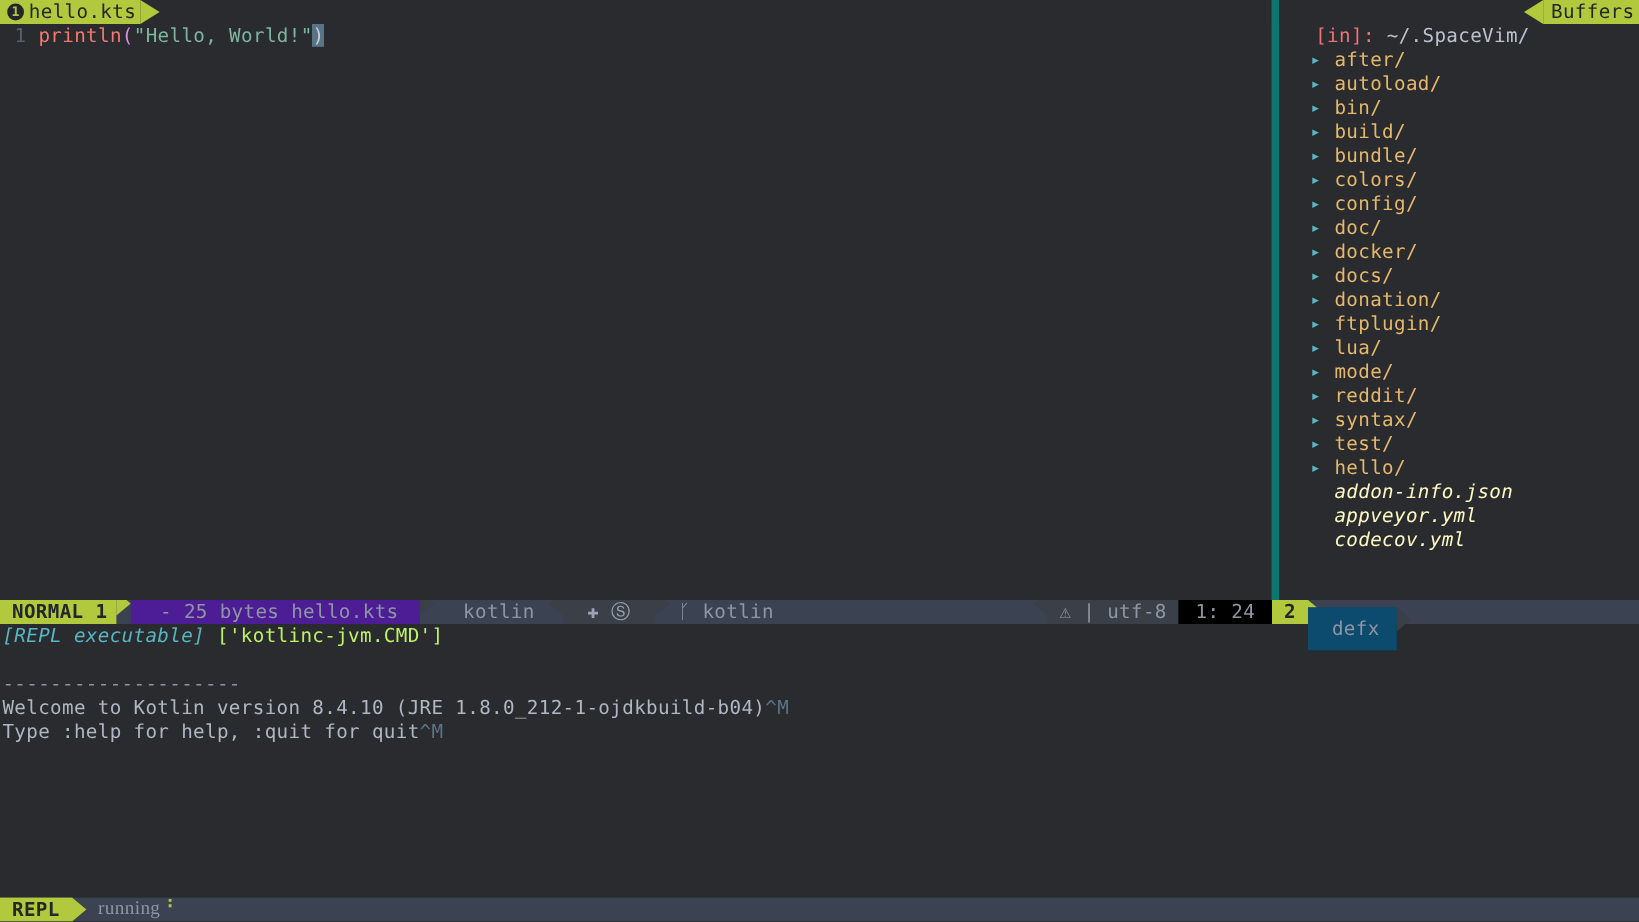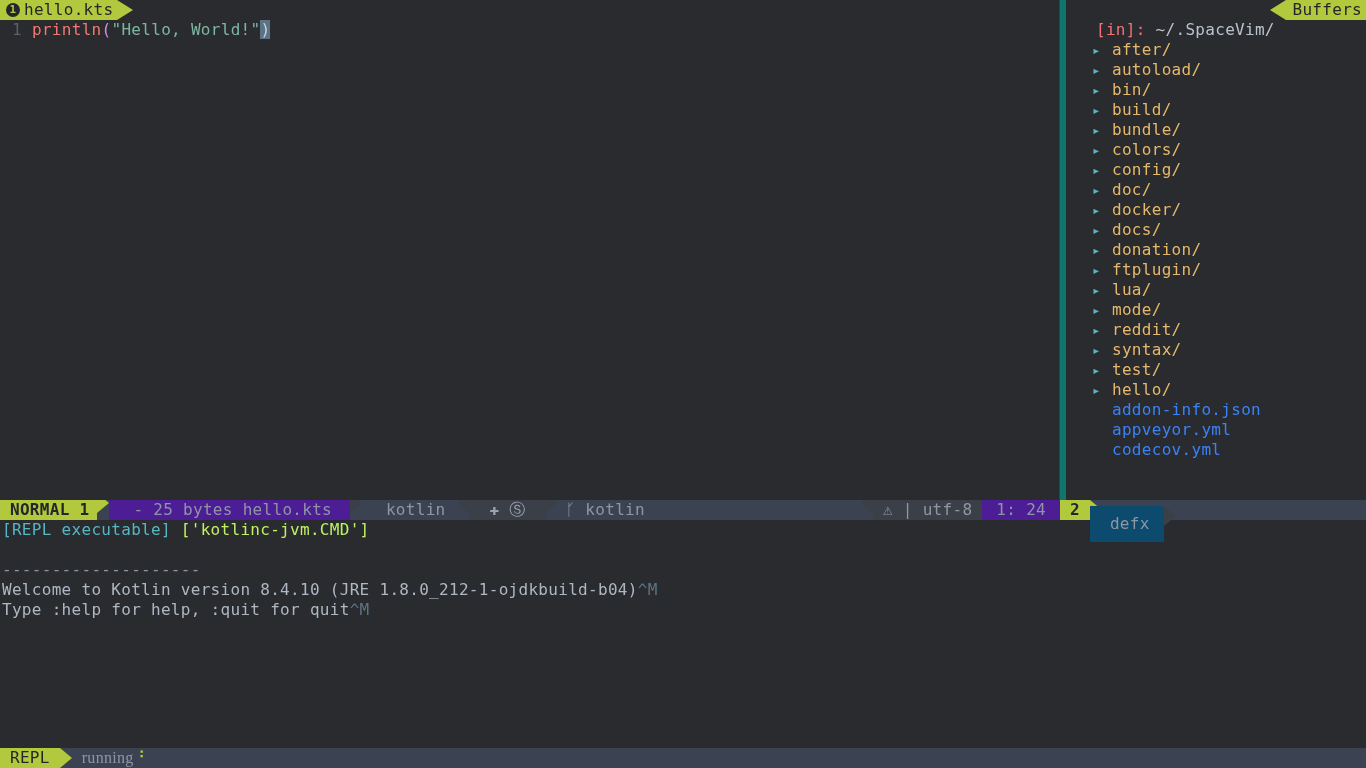--- a/index.html
+++ b/index.html
@@ -99,21 +99,21 @@
   }
   .tree-in .path { color:#bbc2cf; }
   .tree-item {
     display:flex; align-items:center; gap:8px;
     padding-left:6px;
     cursor:default;
   }
   .tri { color:#56b6c2; font-size:14px; width:12px; display:inline-block; }
   .tri.none { visibility:hidden; }
   .dirname { color:#e6b86b; }
-  .fname { color:#3b82f6; }
+  .fname { color:#fef9c3;font-style:italic; }
 
   
   .status-main {
     grid-column:1; grid-row:2;
     height:20px; background:#3b4252;
     display:flex; align-items:center;
     color:#8a94a6;
     overflow:hidden;
     position:relative;
   }
@@ -148,21 +148,21 @@
   .seg-lang { margin-left:12px; padding-left:8px; color:#8f96a3; }
   .status-right {
     margin-left:auto; display:flex; align-items:center; height:100%;
   }
   .seg-enc { background:#3b4048; color:#8f96a3; padding:0 10px; position:relative;}
   .seg-enc::before{
     content:""; position:absolute; left:-12px; top:0;
     border-right:12px solid #3b4048;
     border-top:10px solid transparent; border-bottom:10px solid transparent;
   }
-  .seg-pos { background:#4c1d95; color:#8f96a3; padding:0 14px; }
+  .seg-pos { background:#000000; color:#8f96a3; padding:0 14px; }
 
   
   .status-tree {
     grid-column:2; grid-row:2;
     height:20px; background:#3b4252;
     display:flex; align-items:center;
     color:#8f96a3;
   }
   .seg-tree-idx {
     background:#b3c93d; color:#24272a; font-weight:bold;
@@ -181,34 +181,34 @@
     border-top:10px solid transparent; border-bottom:10px solid transparent;
   }
 
   
   .repl {
     grid-column:1 / span 2; grid-row:3;
     background:#292b2e;
     padding:0 2px;
     color:#aeb7c3;
   }
-  .repl .br-label { color:#56b6c2; }
+  .repl .br-label { color:#56b6c2;font-style:italic; }
   .repl .br-cmd { color:#bef264; }
   .repl .dashes { color:#8a94a6; }
   .repl .cm { color:#5b7386; }
 
   
   .status-repl {
     grid-column:1 / span 2; grid-row:4;
     height:20px; background:#3b4252;
     display:flex; align-items:center;
     color:#8f96a3;
   }
   .seg-repl-mode{
-    background:#b3c93d; color:#24272a; font-weight:normal;
+    background:#b3c93d; color:#24272a; font-weight:bold;
     height:20px; display:inline-flex; align-items:center;
     padding:0 10px; position:relative;
   }
   .seg-repl-mode::after{
     content:""; position:absolute; right:-12px; top:0;
     border-left:12px solid #b3c93d;
     border-top:10px solid transparent; border-bottom:10px solid transparent;
   }
   .seg-repl-state { padding-left:22px;font-family:Liberation Serif, serif; }
   .spinner { color:#b3c93d; }

